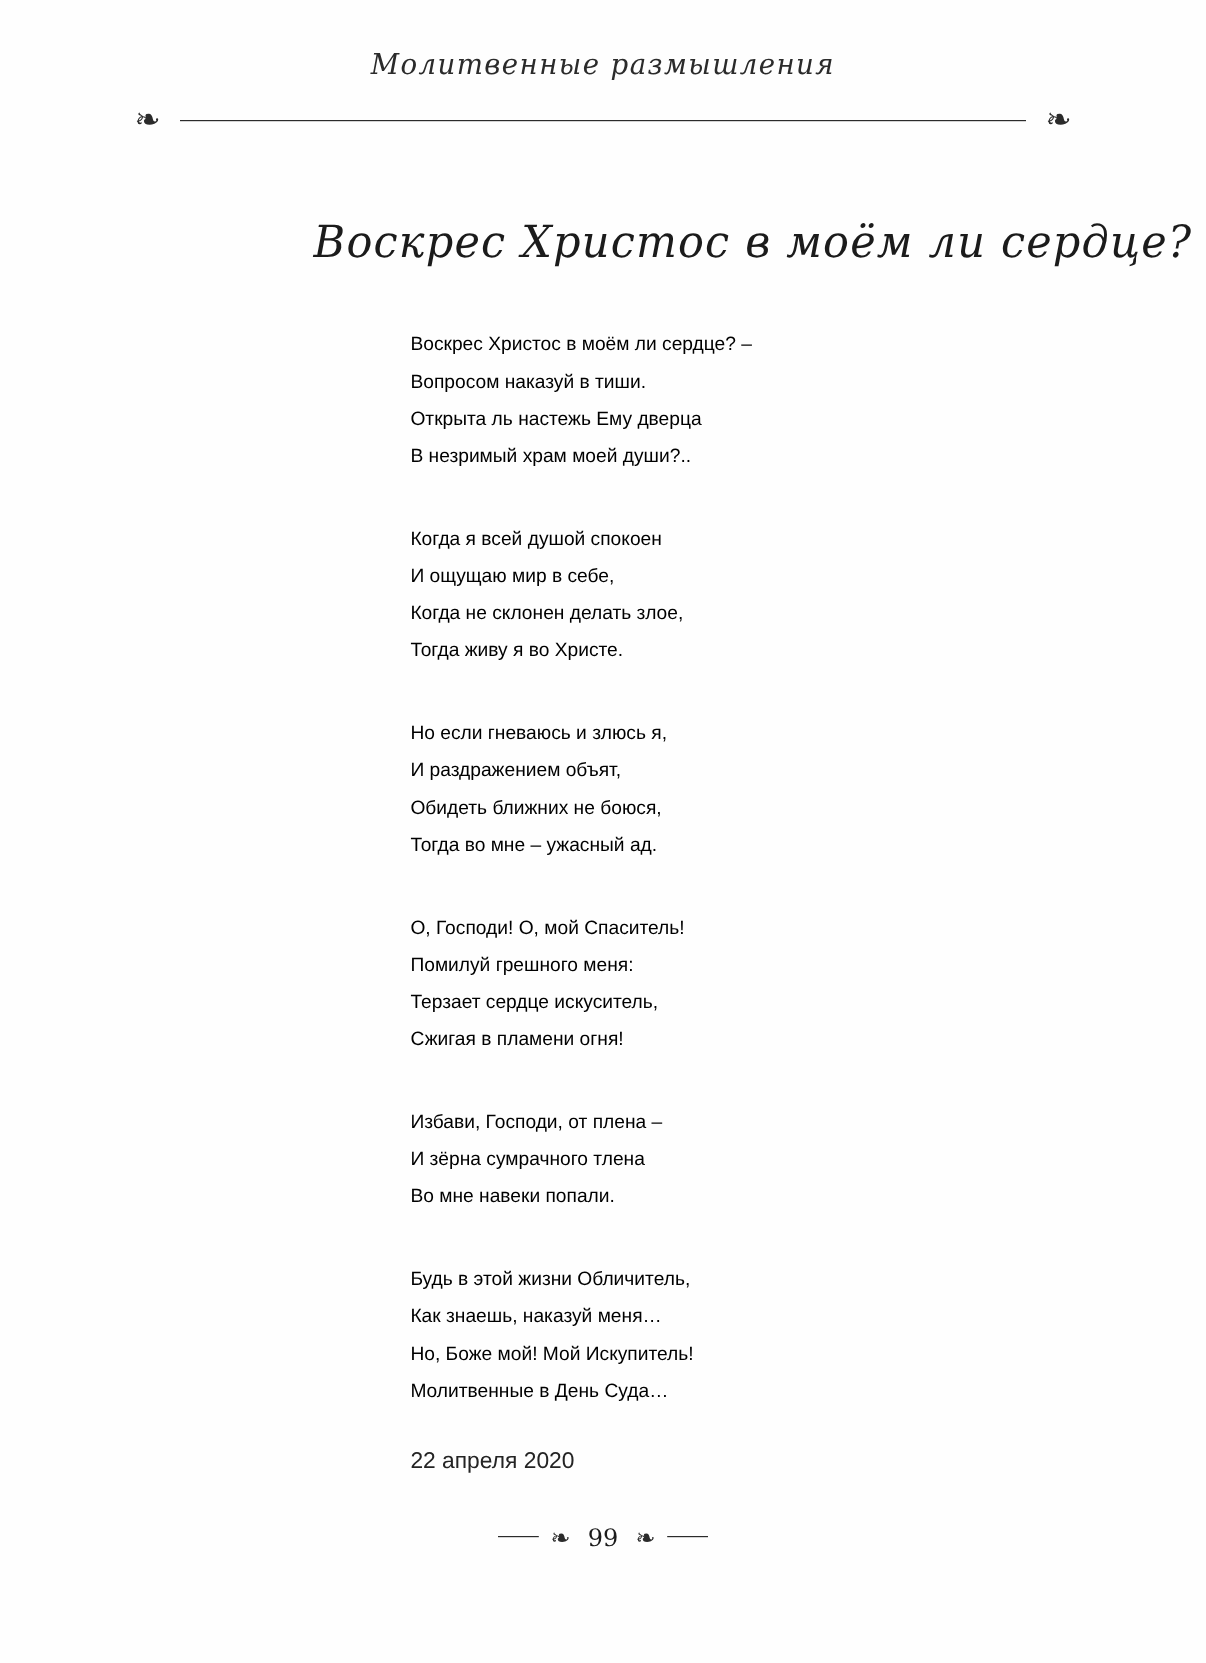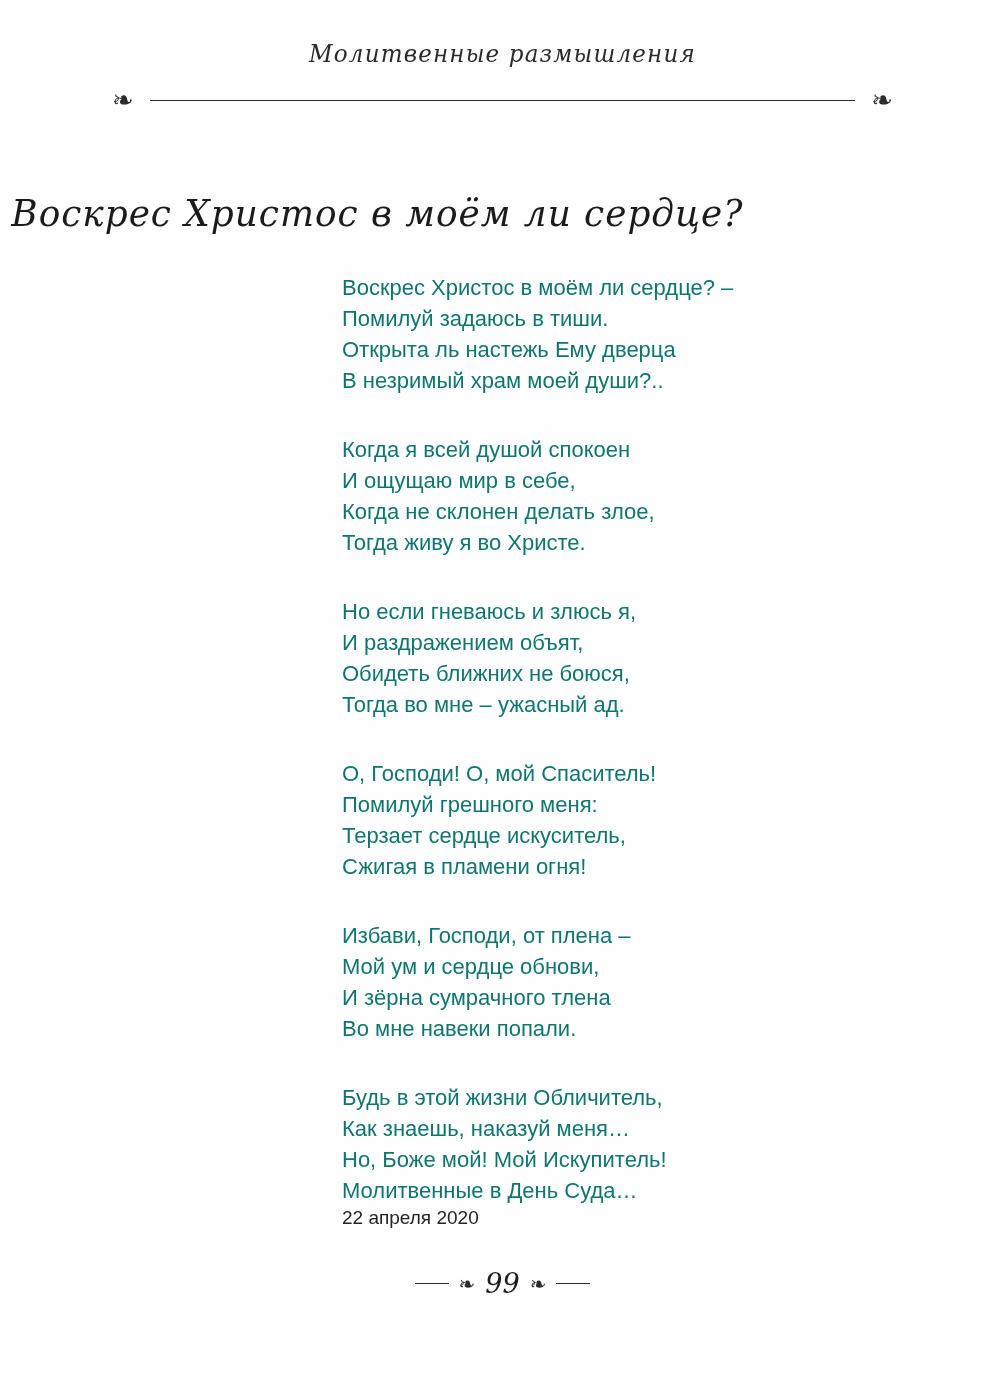--- a/index.html
+++ b/index.html
@@ -63,24 +63,24 @@
     font-size: 26px;
     line-height: 26px;
     color: #2b2b2b;
   }
   .head-rule .swirl.left  { left: 0px; }
   .head-rule .swirl.right { right: 0px; }
 
   
   .poem-title {
     position: absolute;
-    top: 192px;
+    top: 180px;
     left: 0;
     width: 100%;
-    text-align: left;
+    text-align: right;
   }
   .poem-title-text {
     font-family: "DejaVu Serif", serif;
     font-style: italic;
     font-size: 37px;
     letter-spacing: 1px;
     color: #1b1b1b;
     display: inline-block;
     transform: scaleX(0.97);
   }
@@ -93,23 +93,23 @@
     width: 520px;
   }
   .stanza {
     margin: 0 0 38px 0;
   }
   .stanza:last-of-type {
     margin-bottom: 0;
   }
   .verse-line {
     font-family: "Liberation Sans", sans-serif;
-    font-size: 22px;
+    font-size: 16px;
     line-height: 31px;
-    color: #0f766e;
+    color: #000000;
     white-space: pre;
   }
 
   
   .poem-date {
     position: absolute;
     top: 1207px;
     left: 342px;
     font-family: "Liberation Sans", sans-serif;
     font-size: 19px;
@@ -138,22 +138,21 @@
     color: #2b2b2b;
   }
   .footer-dash {
     display: inline-block;
     width: 34px;
     height: 1px;
     background: #2b2b2b;
   }
   .page-number {
     font-family: "DejaVu Serif", serif;
-    font-style: italic;
-    font-size: 27px;
+    font-size: 20px;
     color: #1b1b1b;
     min-width: 34px;
     text-align: center;
   }
 </style>
 </head>
 <body>
 
 <div class="page">
 
@@ -168,21 +167,21 @@
   </div>
 
   <div class="poem-title">
     <span class="poem-title-text">Воскрес Христос в моём ли сердце?</span>
   </div>
 
   <div class="poem-body">
 
     <div class="stanza">
       <div class="verse-line">Воскрес Христос в моём ли сердце? –</div>
-      <div class="verse-line">Помилуй задаюсь в тиши.</div>
+      <div class="verse-line">Вопросом наказуй в тиши.</div>
       <div class="verse-line">Открыта ль настежь Ему дверца</div>
       <div class="verse-line">В незримый храм моей души?..</div>
     </div>
 
     <div class="stanza">
       <div class="verse-line">Когда я всей душой спокоен</div>
       <div class="verse-line">И ощущаю мир в себе,</div>
       <div class="verse-line">Когда не склонен делать злое,</div>
       <div class="verse-line">Тогда живу я во Христе.</div>
     </div>
@@ -196,21 +195,20 @@
 
     <div class="stanza">
       <div class="verse-line">О, Господи! О, мой Спаситель!</div>
       <div class="verse-line">Помилуй грешного меня:</div>
       <div class="verse-line">Терзает сердце искуситель,</div>
       <div class="verse-line">Сжигая в пламени огня!</div>
     </div>
 
     <div class="stanza">
       <div class="verse-line">Избави, Господи, от плена –</div>
-      <div class="verse-line">Мой ум и сердце обнови,</div>
       <div class="verse-line">И зёрна сумрачного тлена</div>
       <div class="verse-line">Во мне навеки попали.</div>
     </div>
 
     <div class="stanza">
       <div class="verse-line">Будь в этой жизни Обличитель,</div>
       <div class="verse-line">Как знаешь, наказуй меня…</div>
       <div class="verse-line">Но, Боже мой! Мой Искупитель!</div>
       <div class="verse-line">Молитвенные в День Суда…</div>
     </div>

